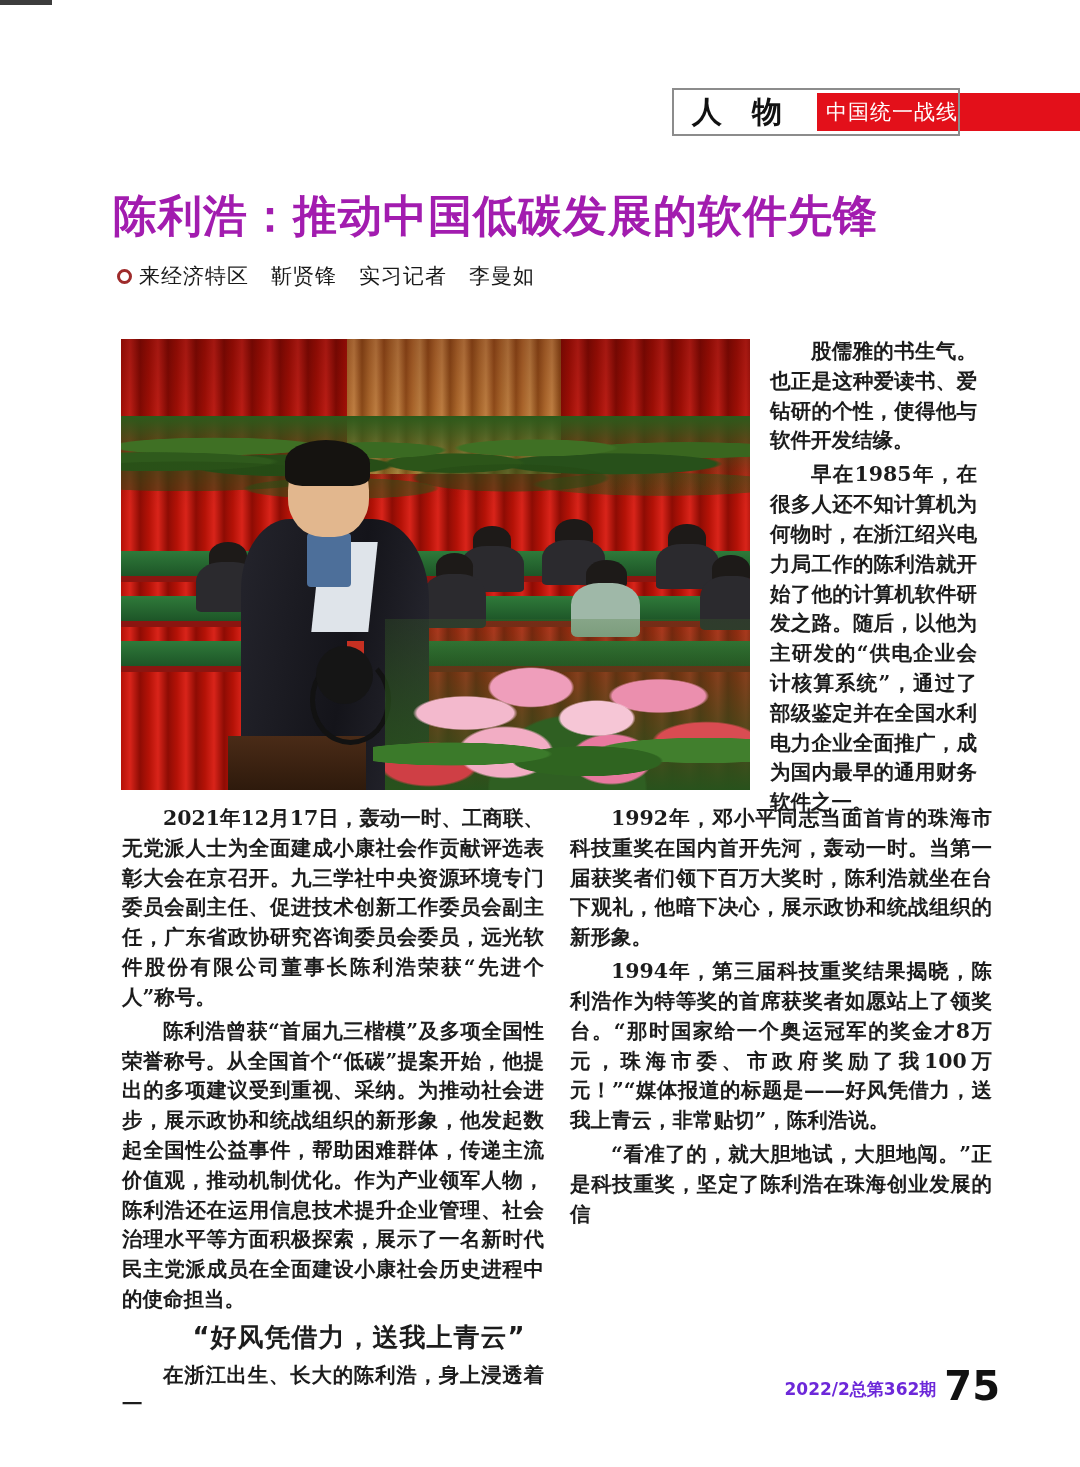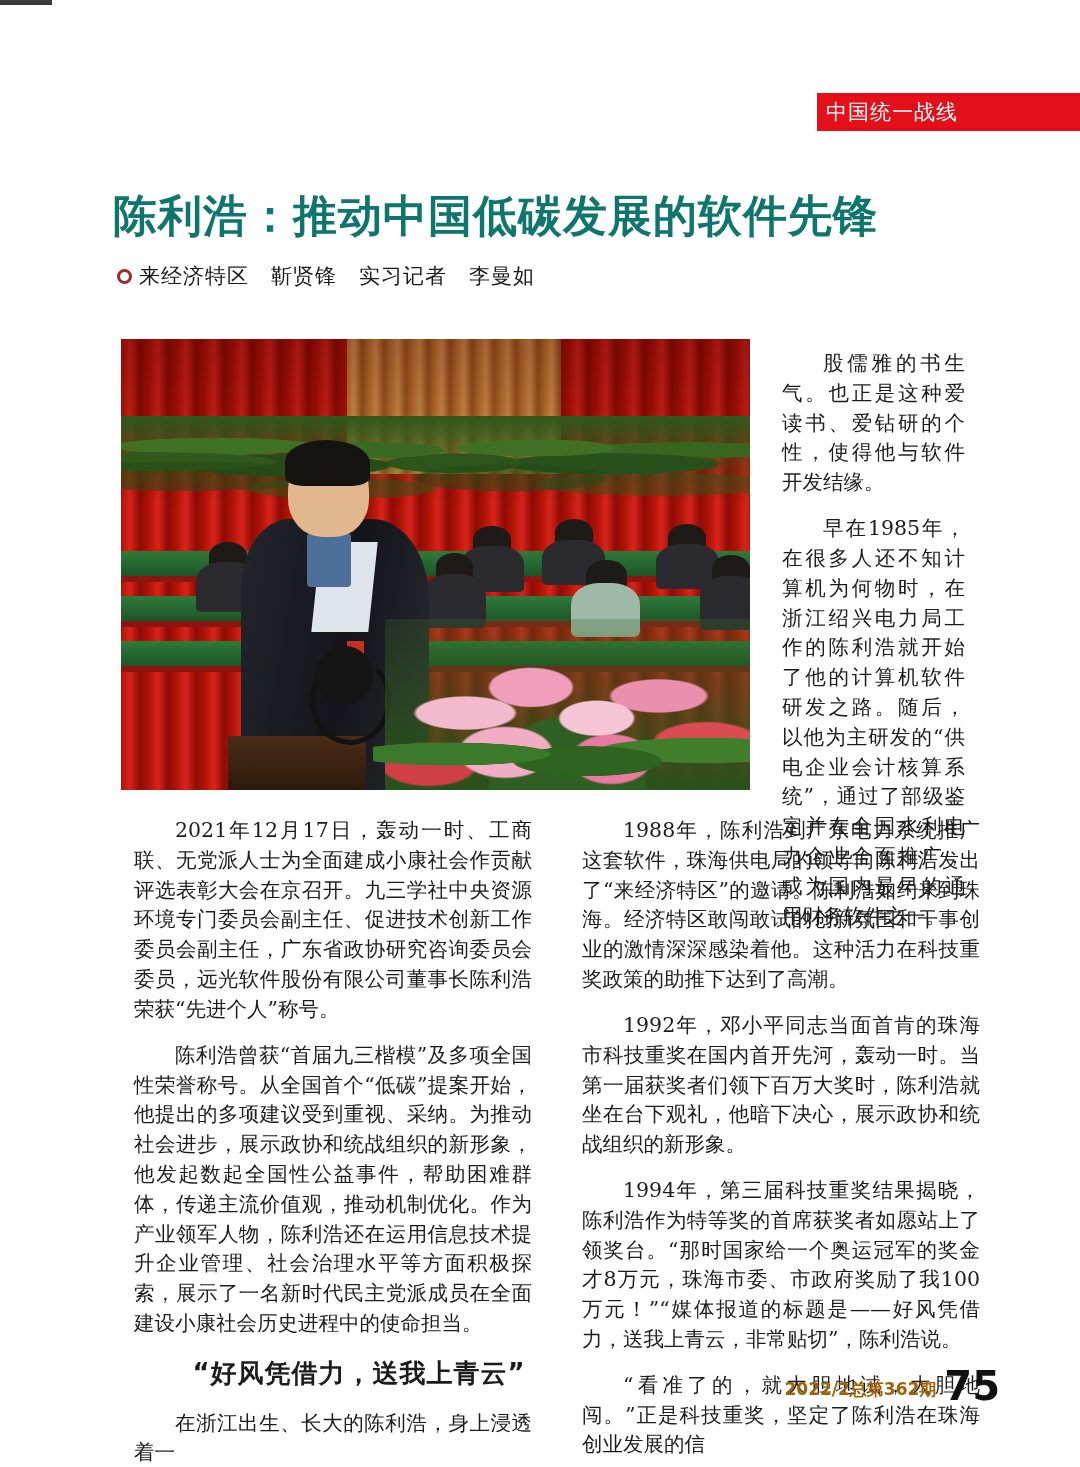--- a/index.html
+++ b/index.html
@@ -79,21 +79,21 @@
     white-space: nowrap;
   }
 
   
   .headline {
     position: absolute;
     left: 113px; top: 187px;
     font-size: 44px;
     font-weight: bold;
     letter-spacing: 1px;
-    color: #0f766e;
+    color: #a21caf;
     font-family: Liberation Sans, sans-serif;
     white-space: nowrap;
   }
 
   .byline {
     position: absolute;
     left: 117px; top: 262px;
     display: flex;
     align-items: center;
     gap: 7px;
@@ -267,21 +267,21 @@
   
   .col {
     position: absolute;
     font-family: "DejaVu Serif", "Liberation Serif", serif;
     font-size: 20.5px;
     line-height: 1.455;
     color: #1c1c1c;
     text-align: justify;
     text-justify: inter-ideograph;
   }
-  .col p { text-indent: 2em; margin: 16px; }
+  .col p { text-indent: 2em; margin: 4px; font-weight: bold; }
 
   .col-right-top {
     left: 766px; top: 333px;
     width: 215px;
   }
   .col-left-main {
     left: 118px; top: 800px;
     width: 430px;
   }
   .col-right-main {
@@ -304,21 +304,21 @@
   .footer {
     position: absolute;
     right: 80px; bottom: 62px;
     display: flex;
     align-items: flex-end;
     gap: 8px;
   }
   .footer-issue {
     font-size: 17px;
     font-weight: bold;
-    color: #a16207;
+    color: #6d28d9;
     font-family: "DejaVu Sans", "Liberation Sans", sans-serif;
     letter-spacing: 0px;
     padding-bottom: 4px;
   }
   .footer-pageno {
     font-size: 40px;
     font-weight: bold;
     color: #111111;
     font-family: "DejaVu Sans", "Liberation Sans", sans-serif;
     line-height: .95;
@@ -326,20 +326,23 @@
 </style>
 </head>
 <body>
 
 <div class="page">
 
   <div class="top-rule"></div>
 
   <div class="runhead">
     <div class="runhead-red"></div>
+    <div class="runhead-box">
+      <span class="runhead-cat">人物</span>
+    </div>
     <span class="runhead-brand">中国统一战线</span>
   </div>
 
   <h1 class="headline">陈利浩：推动中国低碳发展的软件先锋</h1>
 
   <div class="byline">
     <span class="byline-dot"></span>
     <span class="byline-text">来经济特区　靳贤锋　实习记者　李曼如</span>
   </div>
 
@@ -389,21 +392,20 @@
   </div>
 
   <div class="col col-left-main">
     <p>2021年12月17日，轰动一时、工商联、无党派人士为全面建成小康社会作贡献评选表彰大会在京召开。九三学社中央资源环境专门委员会副主任、促进技术创新工作委员会副主任，广东省政协研究咨询委员会委员，远光软件股份有限公司董事长陈利浩荣获“先进个人”称号。</p>
     <p>陈利浩曾获“首届九三楷模”及多项全国性荣誉称号。从全国首个“低碳”提案开始，他提出的多项建议受到重视、采纳。为推动社会进步，展示政协和统战组织的新形象，他发起数起全国性公益事件，帮助困难群体，传递主流价值观，推动机制优化。作为产业领军人物，陈利浩还在运用信息技术提升企业管理、社会治理水平等方面积极探索，展示了一名新时代民主党派成员在全面建设小康社会历史进程中的使命担当。</p>
     <p class="subhead">“好风凭借力，送我上青云”</p>
     <p>在浙江出生、长大的陈利浩，身上浸透着一</p>
   </div>
 
   <div class="col col-right-main">
-    <p>1988年，陈利浩到广东电力系统推广这套软件，珠海供电局的领导向陈利浩发出了“来经济特区”的邀请。陈利浩如约来到珠海。经济特区敢闯敢试的创新氛围和干事创业的激情深深感染着他。这种活力在科技重奖政策的助推下达到了高潮。</p>
     <p>1992年，邓小平同志当面首肯的珠海市科技重奖在国内首开先河，轰动一时。当第一届获奖者们领下百万大奖时，陈利浩就坐在台下观礼，他暗下决心，展示政协和统战组织的新形象。</p>
     <p>1994年，第三届科技重奖结果揭晓，陈利浩作为特等奖的首席获奖者如愿站上了领奖台。“那时国家给一个奥运冠军的奖金才8万元，珠海市委、市政府奖励了我100万元！”“媒体报道的标题是——好风凭借力，送我上青云，非常贴切”，陈利浩说。</p>
     <p>“看准了的，就大胆地试，大胆地闯。”正是科技重奖，坚定了陈利浩在珠海创业发展的信</p>
   </div>
 
   <div class="footer">
     <span class="footer-issue">2022/2总第362期</span>
     <span class="footer-pageno">75</span>
   </div>
 

